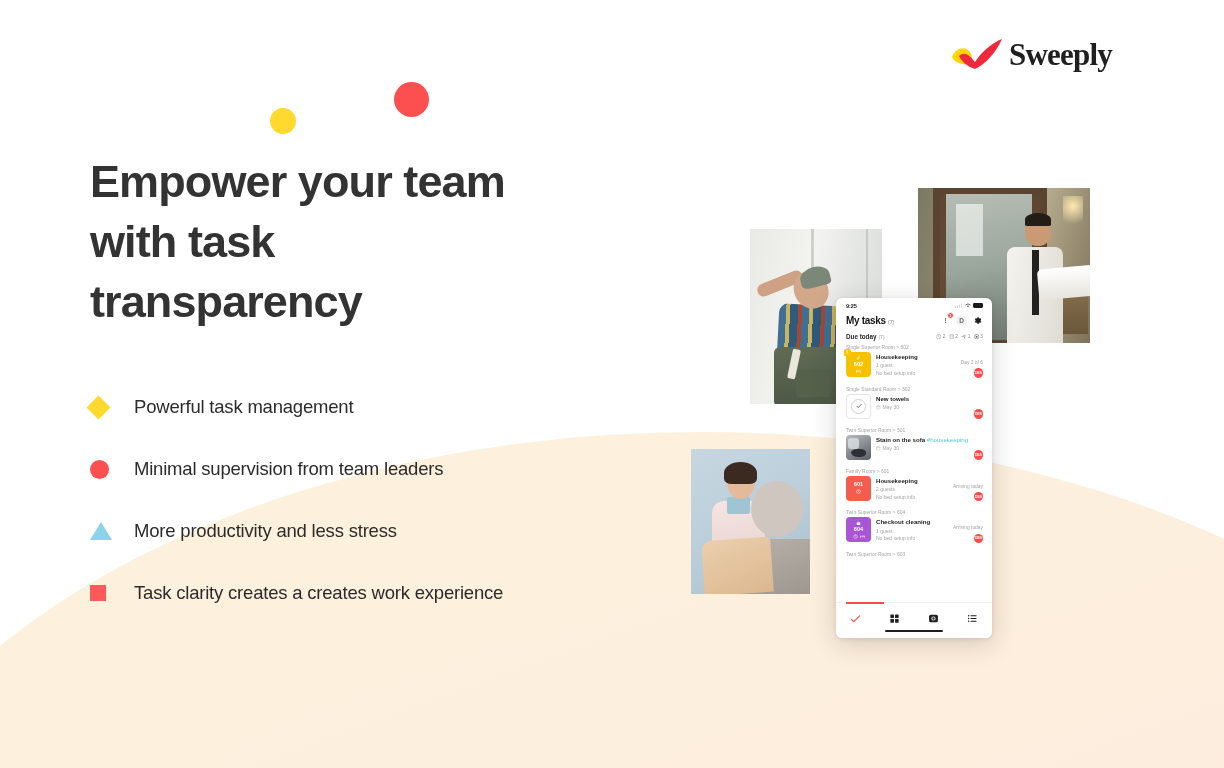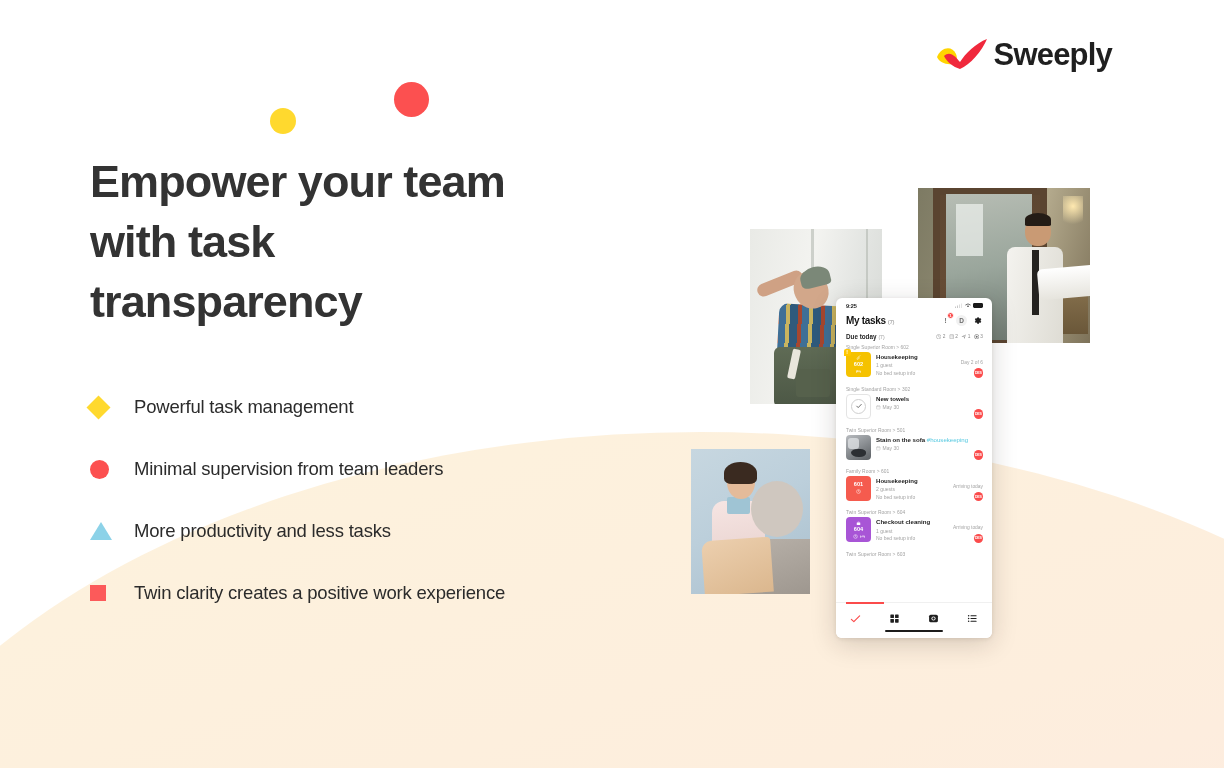--- a/index.html
+++ b/index.html
@@ -34,20 +34,21 @@
   }
 
   
   .logo-wrap {
     position: absolute;
     top: 34px;
     right: 112px;
     display: flex;
     align-items: center;
     z-index: 6;
+    font-family: Liberation Serif, serif;
   }
   .logo-mark { width: 60px; height: 40px; display: block; }
   .logo-text {
     font-size: 31px;
     font-weight: 700;
     letter-spacing: -0.8px;
     color: #1f1f1f;
     line-height: 1;
   }
 
@@ -630,27 +631,27 @@
     <li class="bullet-row">
       <span class="bullet-icon">
           <span class="shape-circle"></span>
         </span>
       <span class="bullet-text">Minimal supervision from team leaders</span>
     </li>
     <li class="bullet-row">
       <span class="bullet-icon">
           <span class="shape-triangle"></span>
         </span>
-      <span class="bullet-text">More productivity and less tasks</span>
+      <span class="bullet-text">More productivity and less stress</span>
     </li>
     <li class="bullet-row">
       <span class="bullet-icon">
           <span class="shape-square"></span>
         </span>
-      <span class="bullet-text">Twin clarity creates a positive work experience</span>
+      <span class="bullet-text">Task clarity creates a creates work experience</span>
     </li>
   </ul>
 
   <div class="photo photo-butler">
     <div class="ph-butler-bg"></div>
     <div class="ph-butler-doorframe"></div>
     <div class="ph-butler-doorinner"></div>
     <div class="ph-butler-glass"></div>
     <div class="ph-butler-sconce"></div>
     <div class="ph-butler-table"></div>

